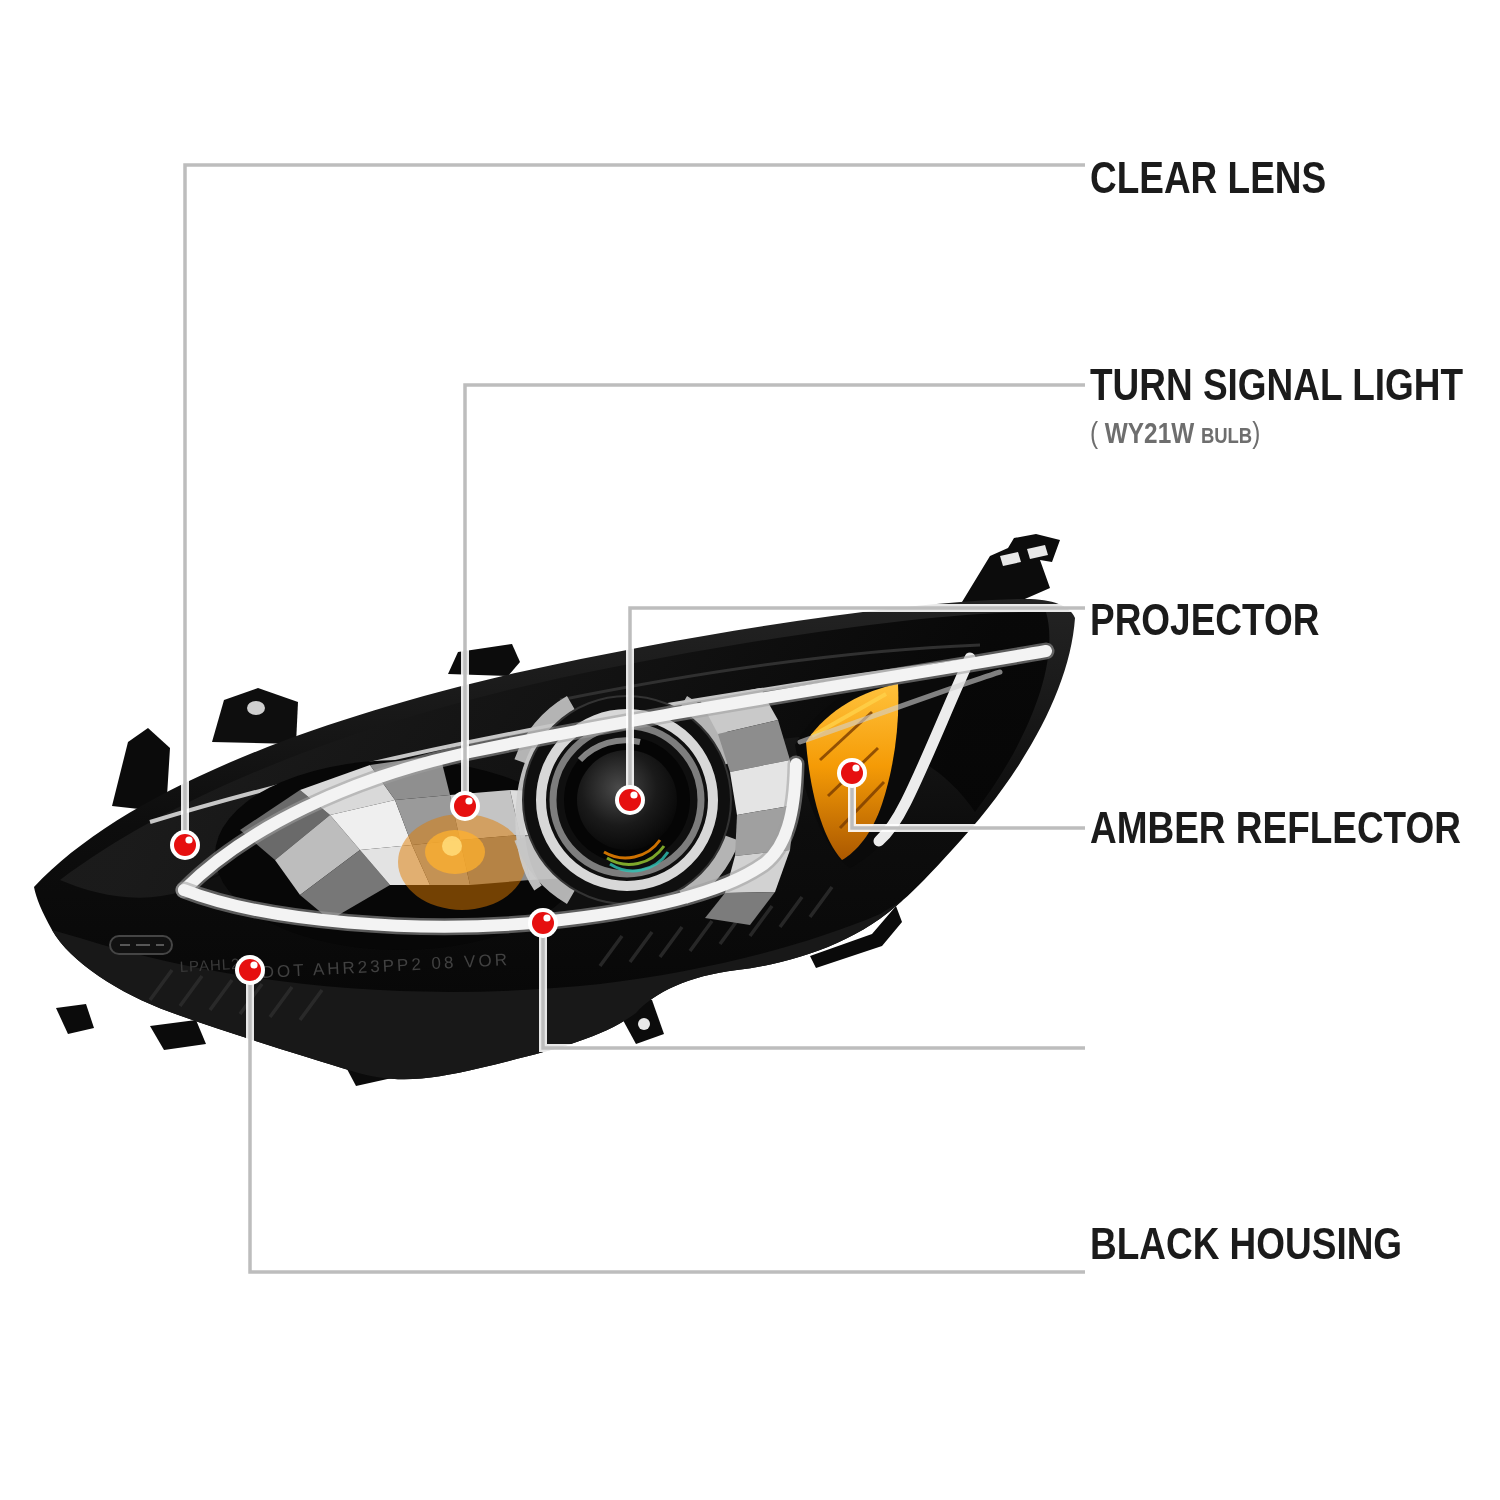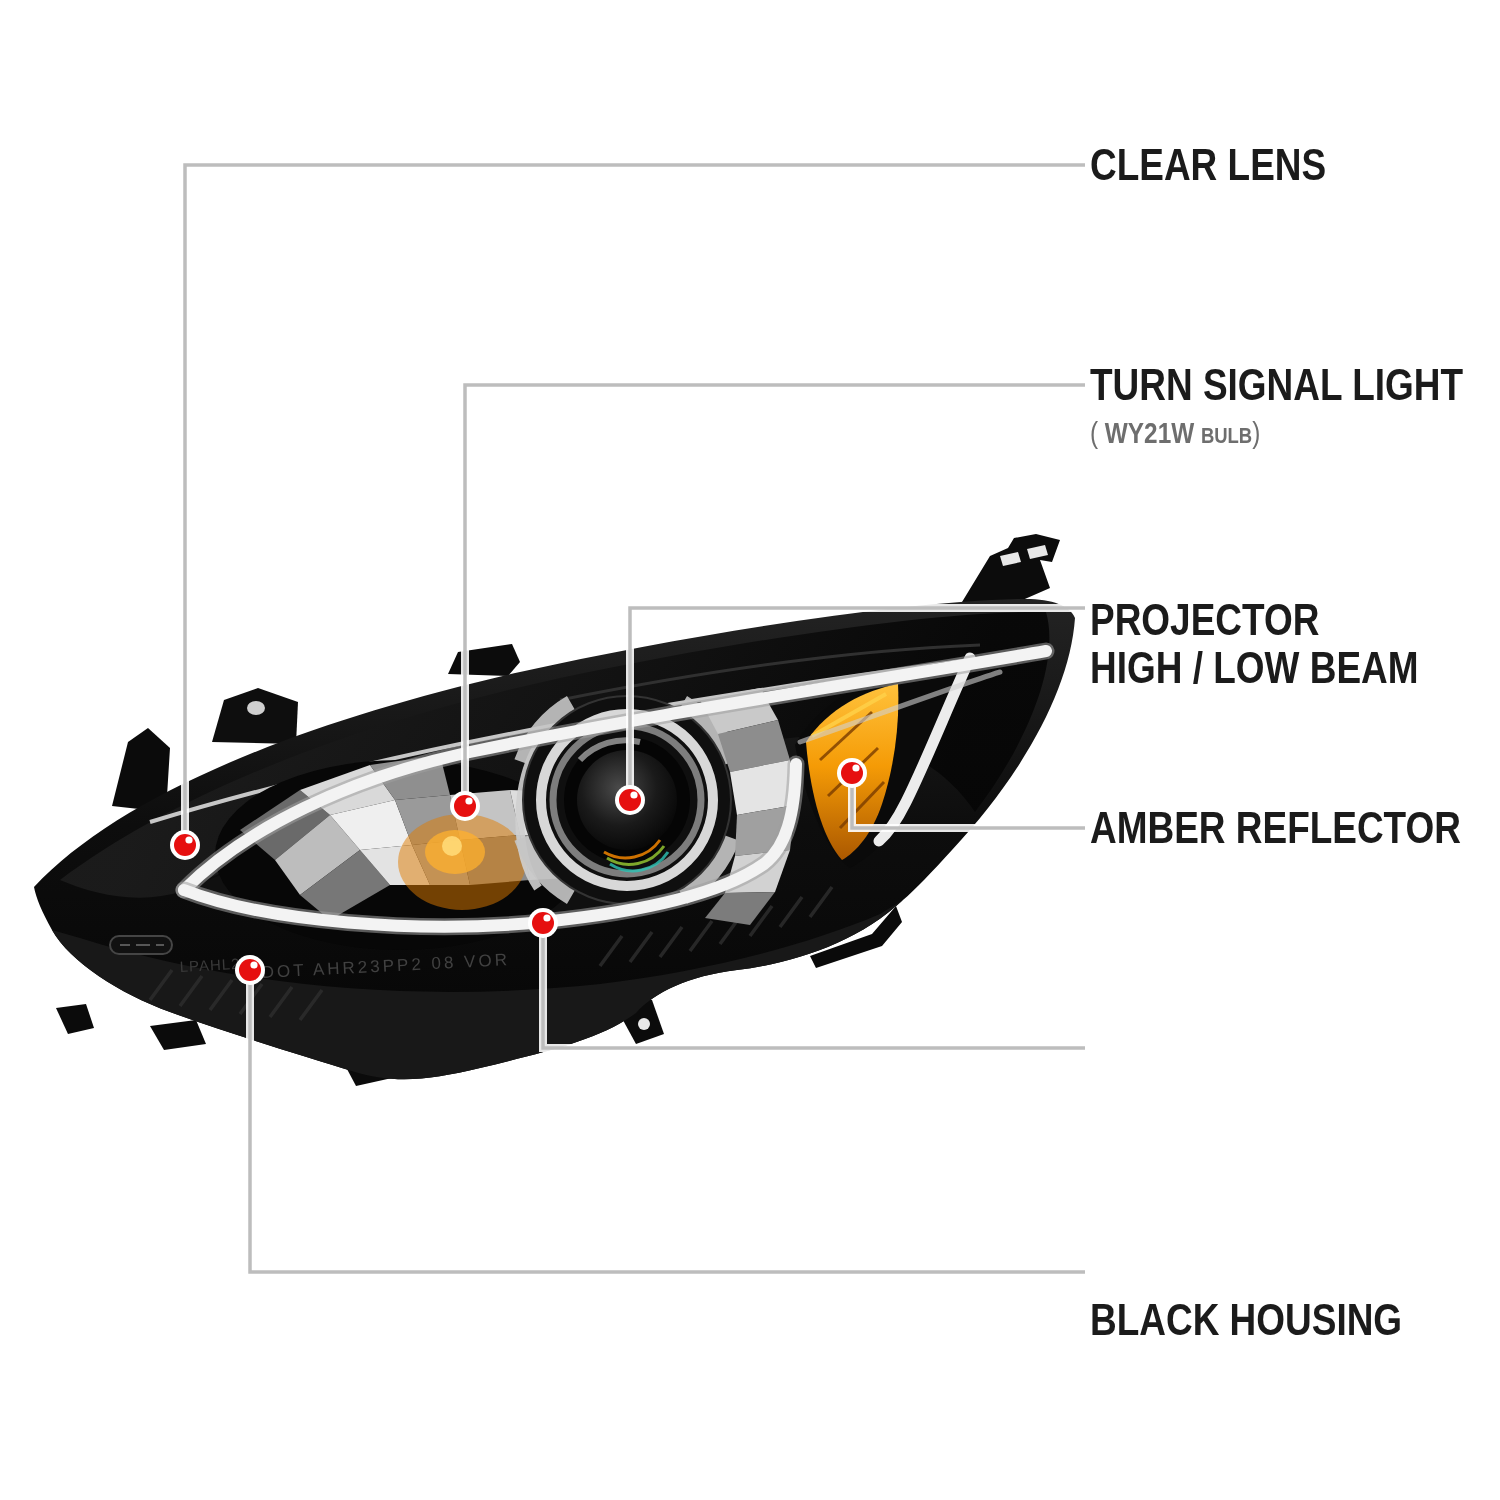--- a/index.html
+++ b/index.html
@@ -260,36 +260,35 @@
           <circle cx="547" cy="918" r="3.6" fill="#ffffff"></circle>
         </g>
     <g>
           <circle cx="250" cy="970" r="15" fill="#ffffff"></circle>
           <circle cx="250" cy="970" r="11" fill="#e60f0f"></circle>
           <circle cx="254" cy="965" r="3.6" fill="#ffffff"></circle>
         </g>
   </g>
 </svg>
 
-<div class="label" style="top:141px">
+<div class="label" style="top:154px">
   <div class="t1"><span class="cond">CLEAR LENS</span></div>
 </div>
 
 <div class="label" style="top:361px">
   <div class="t1"><span class="cond">TURN SIGNAL LIGHT</span></div>
   <div class="sub"><span class="cond"><span class="paren">(</span><span class="code">WY21W</span><span class="word">BULB</span><span class="paren">)</span></span></div>
 </div>
 
 <div class="label" style="top:596px">
   <div class="t1"><span class="cond">PROJECTOR</span></div>
-  <div class="t1"><span class="cond">HIGH / LOW BEAM</span></div>
 </div>
 
 <div class="label" style="top:804px">
   <div class="t1"><span class="cond">AMBER REFLECTOR</span></div>
 </div>
 
 
-<div class="label" style="top:1296px">
+<div class="label" style="top:1220px">
   <div class="t1"><span class="cond">BLACK HOUSING</span></div>
 </div>
 
 </div>
 
 </body></html>

